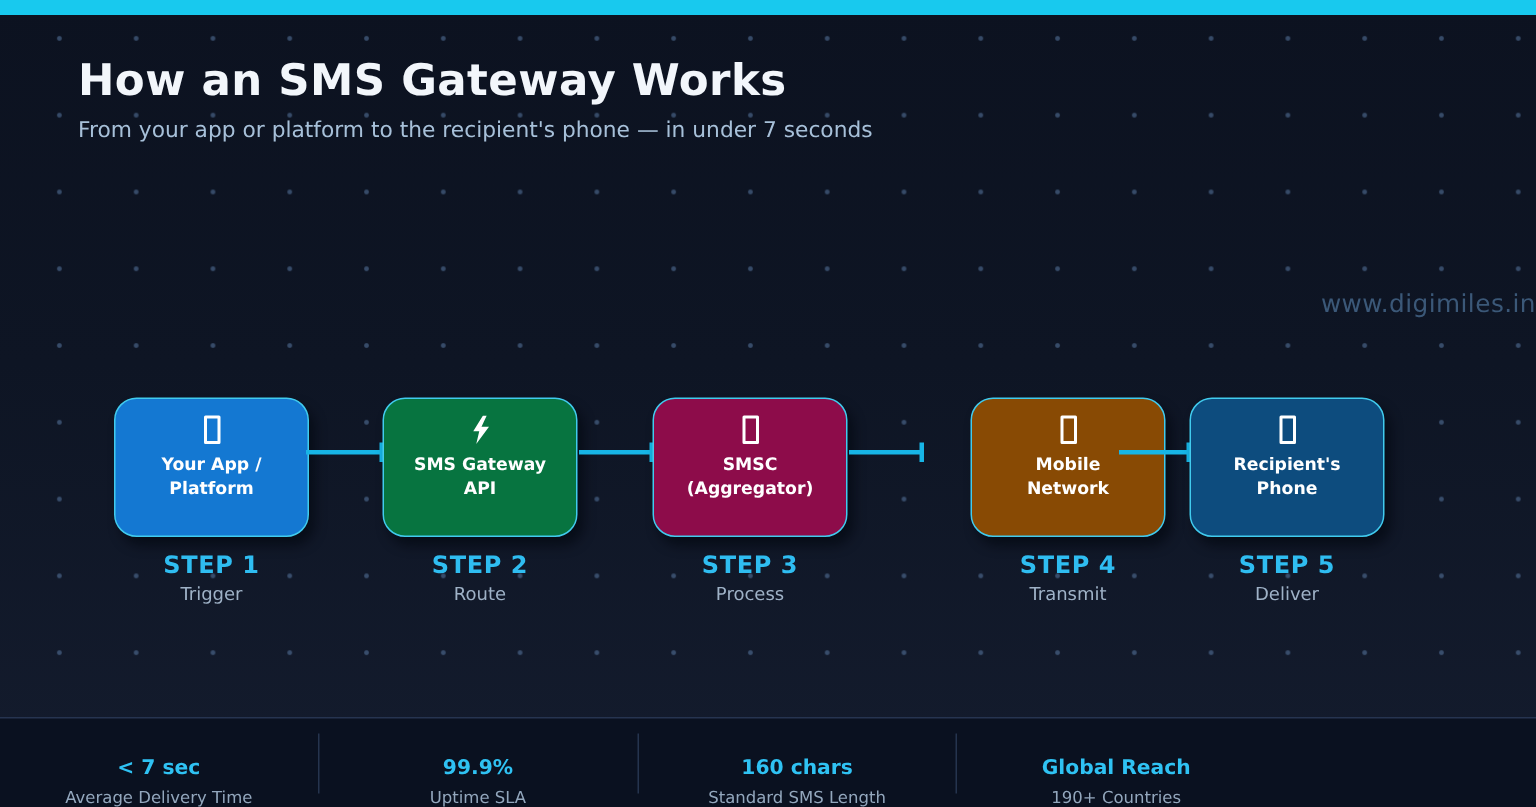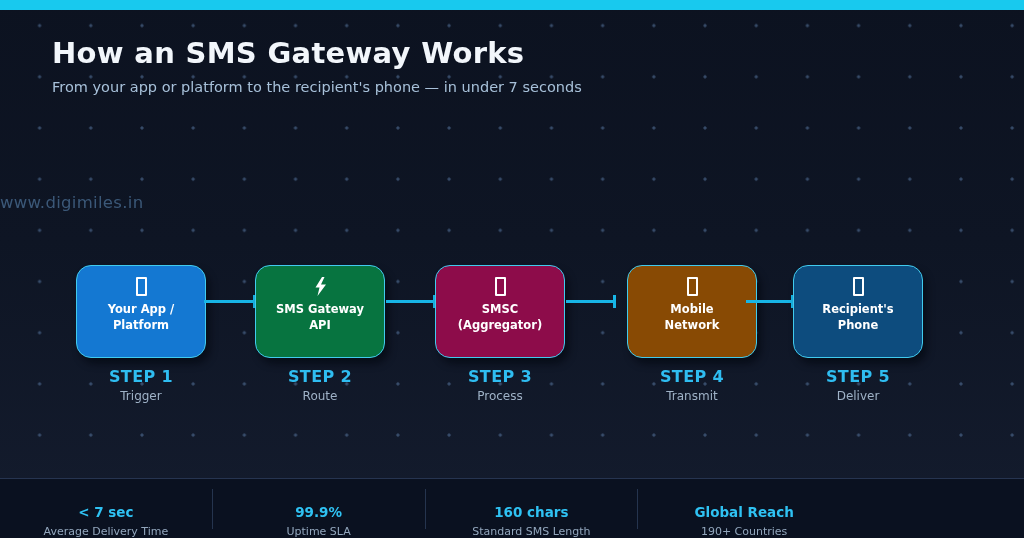--- a/index.html
+++ b/index.html
@@ -11,27 +11,27 @@
   .topbar { position:absolute; top:0; left:0; width:100%; height:10px; z-index:1; background:#18c9ee; }
   .dots {
     position:absolute; inset:0; z-index:2; pointer-events:none;
     background-image:radial-gradient(circle, rgba(88,120,162,0.55) 1.2px, rgba(0,0,0,0) 2px);
     background-size:51.2px 51.2px; background-position:14px 0px;
   }
   .header { position:absolute; left:52px; top:36px; z-index:3; }
   .title { margin:0; font-size:29px; font-weight:700; color:#f2f6fb; letter-spacing:0.3px; }
   .subtitle { margin:9px 0 0 0; font-size:14.5px; color:#a7c0d9; }
   .watermark {
-    position:absolute; top:193px; left:0; width:100%; text-align:left; z-index:3;
+    position:absolute; top:193px; left:0; width:100%; text-align:right; z-index:3;
     font-size:16.5px; color:#3b5878; letter-spacing:0.3px;
   }
   .flow { position:absolute; inset:0; z-index:3; }
   .step { position:absolute; top:255px; width:130px; text-align:center;margin-top:10px; }
   .step-1 { left:76px; } .step-2 { left:255px; } .step-3 { left:435px; }
-  .step-4 { left:627px; } .step-5 { left:793px; }
+  .step-4 { left:647px; } .step-5 { left:793px; }
   .card {
     height:93px; box-sizing:border-box; border:1.5px solid #41cbee; border-radius:15px;
     box-shadow:4px 6px 7px rgba(2,6,12,0.55);
     display:flex; flex-direction:column; align-items:center; padding-top:11px;
   }
   .icon-box { width:11px; height:19px; border:2px solid #ffffff; border-radius:1px; margin-bottom:6px; box-sizing:border-box; }
   .icon-bolt { width:13px; height:19px; margin-bottom:6px; }
   .card-label { color:#ffffff; font-weight:700; font-size:11.5px; line-height:15.5px; }
   .step-meta { margin-top:9px; }
   .step-label { color:#2fbdf1; font-weight:700; font-size:16px; letter-spacing:0.4px; }

